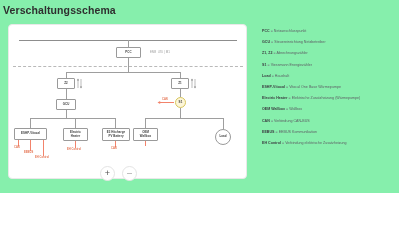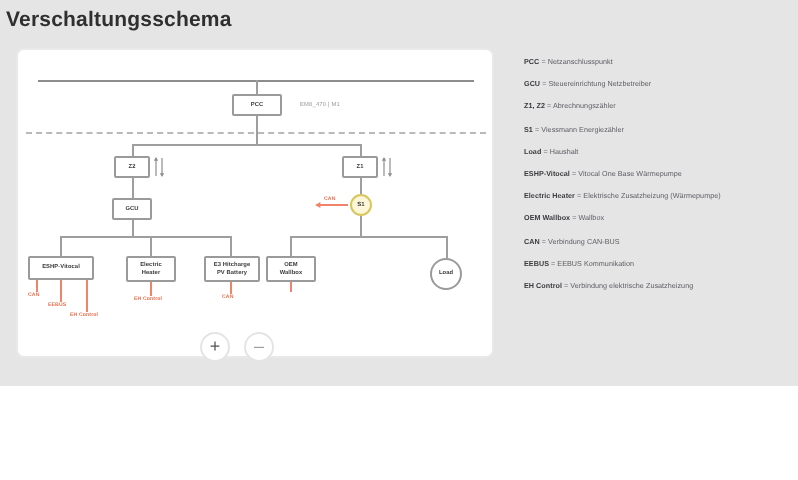--- a/index.html
+++ b/index.html
@@ -3,21 +3,21 @@
 <meta charset="utf-8">
 <style>
   * { box-sizing: border-box; }
   html, body {
     margin: 0; padding: 0;
     width: 399px; height: 193px;
     background: #ffffff;
     font-family: "Liberation Sans", sans-serif;
     overflow: hidden;
   }
-  #page { position: relative; width: 399px; height: 193px; background:#e5e5e5; }
+  #page { position: relative; width: 399px; height: 193px; background:#86efac; }
 
   
   .page-title {
     position: absolute; left: 3px; top: 4px;
     font-size: 10.5px; font-weight: 700; color: #2f2f2f;
     letter-spacing: .1px;
   }
 
   
   .canvas-card {

